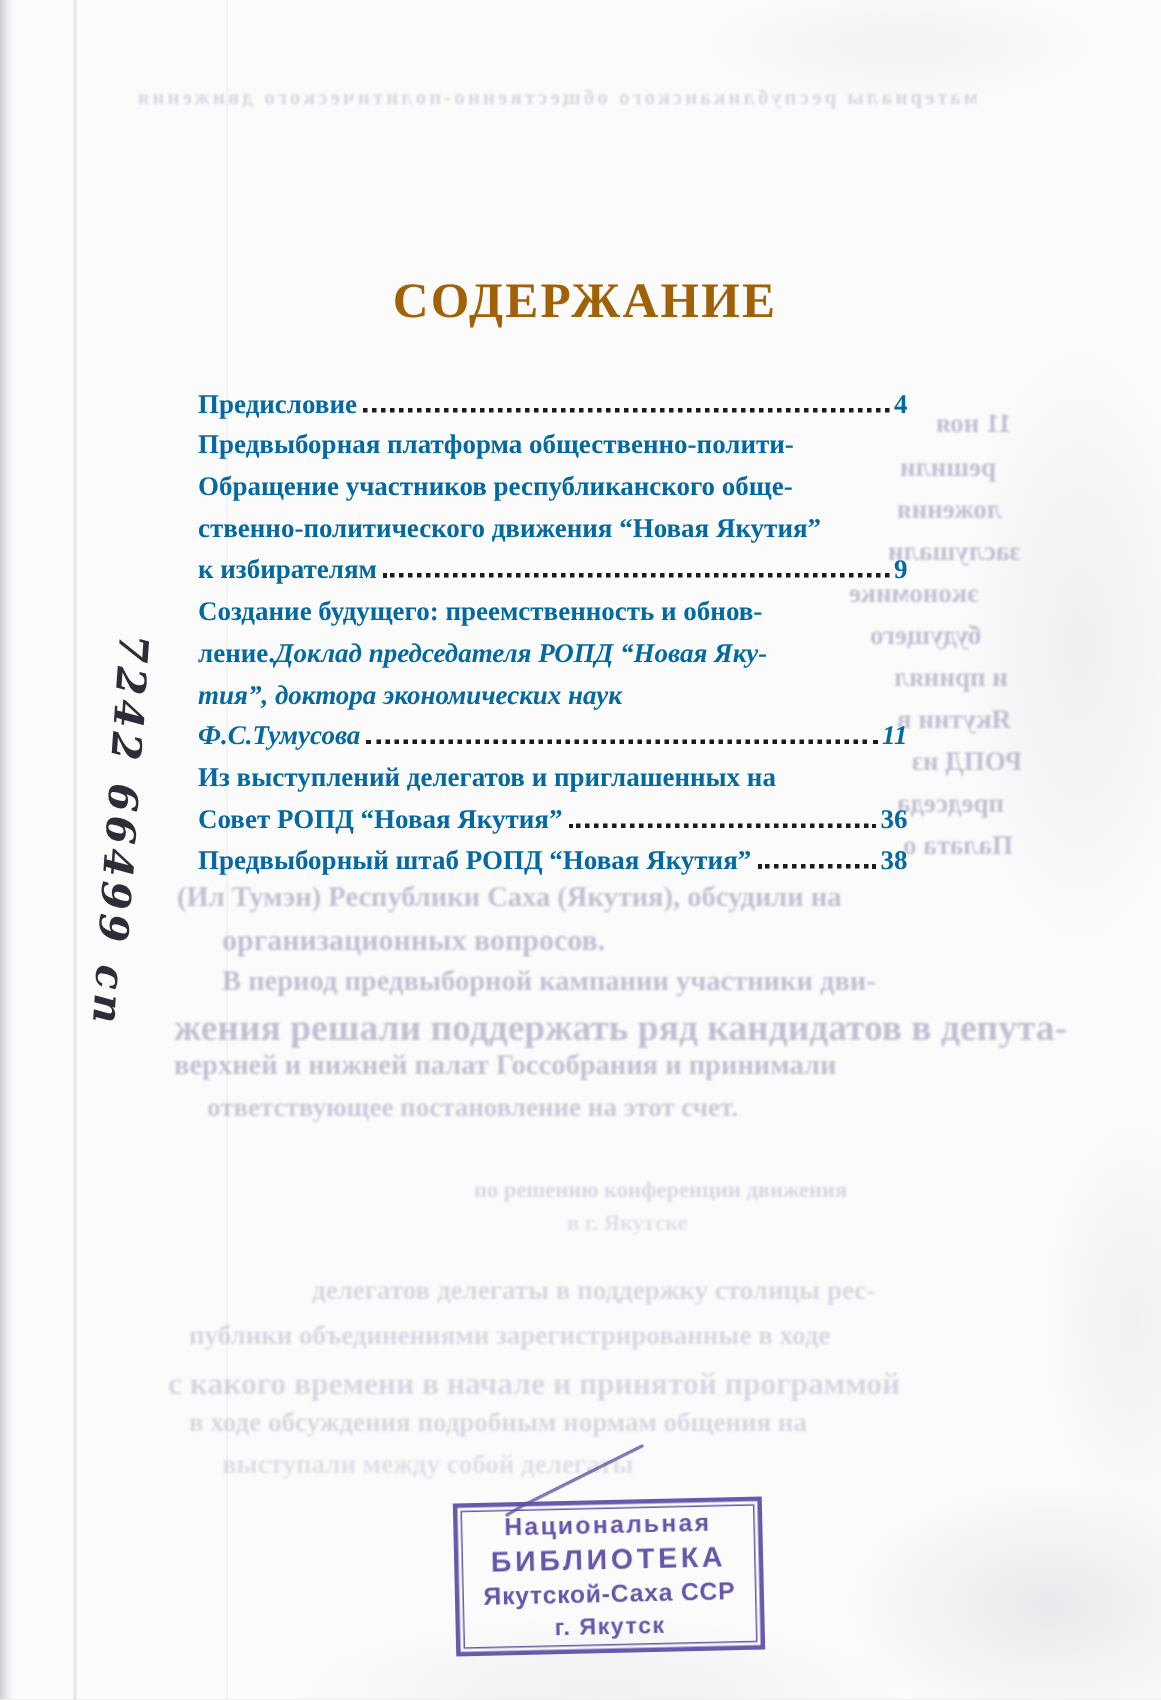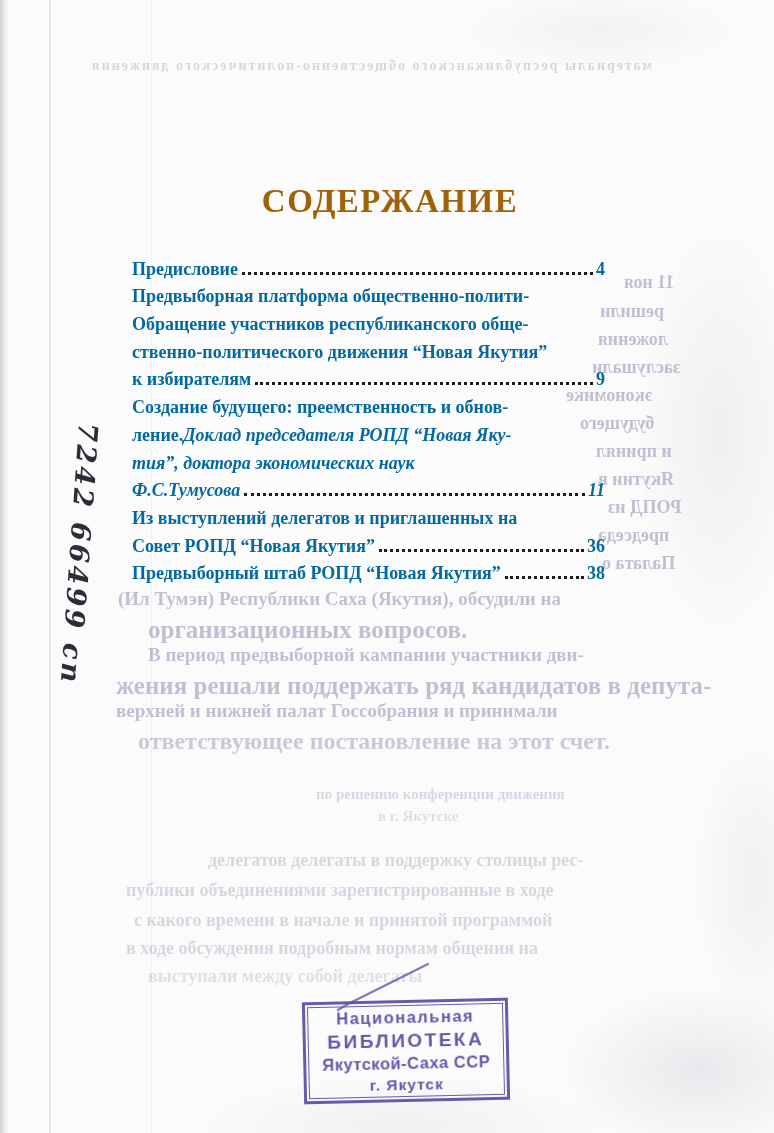--- a/index.html
+++ b/index.html
@@ -114,30 +114,30 @@
     <span class="ghost mir g-strong" style="top:329px;left:598px;font-size:18px;">ложения</span>
     <span class="ghost mir g-strong" style="top:357px;left:592px;font-size:18px;">заслушали</span>
     <span class="ghost mir g-strong" style="top:385px;left:566px;font-size:18px;">экономике</span>
     <span class="ghost mir g-strong" style="top:413px;left:580px;font-size:18px;">будущего</span>
     <span class="ghost mir g-strong" style="top:441px;left:596px;font-size:18px;">и принял</span>
     <span class="ghost mir g-strong" style="top:469px;left:598px;font-size:18px;">Якутии в</span>
     <span class="ghost mir g-strong" style="top:497px;left:608px;font-size:18px;">РОПД из</span>
     <span class="ghost mir g-strong" style="top:525px;left:598px;font-size:18px;">председа</span>
     <span class="ghost mir g-strong" style="top:553px;left:602px;font-size:18px;">Палата о</span>
     <span class="ghost g-strong" style="top:588px;left:118px;font-size:19px;">(Ил Тумэн) Республики Саха (Якутия), обсудили на</span>
-    <span class="ghost g-strong" style="top:616px;left:148px;font-size:25px;">организационных вопросов.</span>
+    <span class="ghost g-strong" style="top:616px;left:148px;font-size:20px;">организационных вопросов.</span>
     <span class="ghost g-strong" style="top:644px;left:148px;font-size:19px;">В период предвыборной кампании участники дви-</span>
     <span class="ghost g-strong" style="top:672px;left:116px;font-size:25px;">жения решали поддержать ряд кандидатов в депута-</span>
     <span class="ghost g-strong" style="top:700px;left:116px;font-size:19px;">верхней и нижней палат Госсобрания и принимали</span>
-    <span class="ghost g-mid" style="top:728px;left:138px;font-size:24px;">ответствующее постановление на этот счет.</span>
+    <span class="ghost g-mid" style="top:728px;left:138px;font-size:18px;">ответствующее постановление на этот счет.</span>
     <span class="ghost g-soft" style="top:786px;left:316px;font-size:15px;">по решению конференции движения</span>
     <span class="ghost g-faint" style="top:808px;left:378px;font-size:15px;">в г. Якутске</span>
     <span class="ghost g-soft" style="top:850px;left:208px;font-size:18px;">делегатов делегаты в поддержку столицы рес-</span>
     <span class="ghost g-soft" style="top:880px;left:126px;font-size:18px;">публики объединениями зарегистрированные в ходе</span>
-    <span class="ghost g-soft" style="top:910px;left:134px;font-size:18px;font-family:Liberation Serif, serif;">с какого времени в начале и принятой программой</span>
+    <span class="ghost g-soft" style="top:910px;left:112px;font-size:21px;font-family:Liberation Serif, serif;">с какого времени в начале и принятой программой</span>
     <span class="ghost g-soft" style="top:938px;left:126px;font-size:18px;">в ходе обсуждения подробным нормам общения на</span>
     <span class="ghost g-faint" style="top:966px;left:148px;font-size:18px;">выступали между собой делегаты</span>
   </div>
 
   <h1 class="title">СОДЕРЖАНИЕ</h1>
 
   <div class="toc">
     <div class="row">
       <span class="txt">Предисловие</span>
       <span class="dots"></span>

